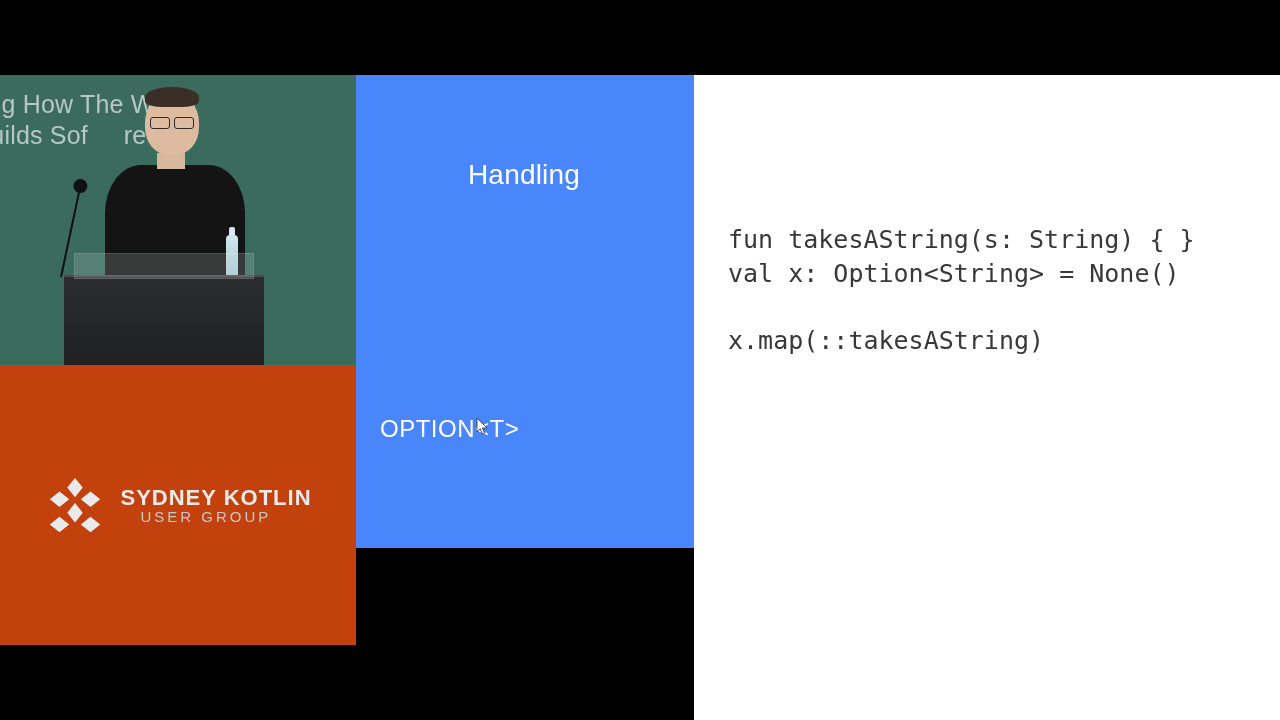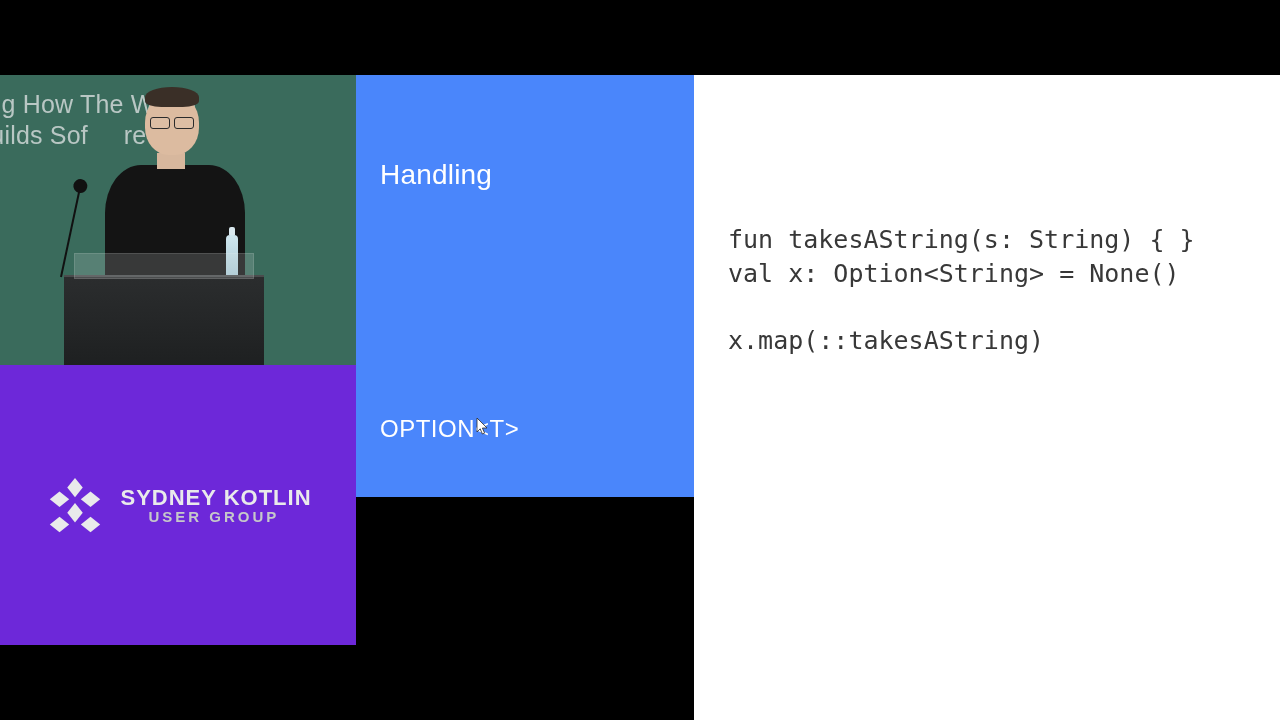--- a/index.html
+++ b/index.html
@@ -117,37 +117,38 @@
   .glasses::before, .glasses::after {
     content: ""; position: absolute; top: 0;
     width: 18px; height: 10px; border: 1.5px solid #2b2b2b; border-radius: 3px;
     background: rgba(255,255,255,0.05);
   }
   .glasses::before { left: 0; }
   .glasses::after { right: 0; }
 
   .logo-pane {
     width: 356px; flex: 1;
-    background: #6d28d9;
+    background: #c2410c;
     display: flex; align-items: center; justify-content: center;
   }
   .logo-wrap { display: flex; align-items: center; gap: 14px; }
   .logo-mark { width: 62px; height: 62px; position: relative; }
   .logo-text { color: #e9eaeb; line-height: 1.05; }
   .logo-text .line1 { font-size: 22px; font-weight: 700; letter-spacing: 1px; }
-  .logo-text .line2 { font-size: 15px; font-weight: 700; letter-spacing: 3px; color: #c6c8ca; margin-left: 28px; }
+  .logo-text .line2 { font-size: 15px; font-weight: 400; letter-spacing: 3px; color: #c6c8ca; margin-left: 20px; }
 
   
   .mid-col {
     position: absolute;
     left: 356px; top: 0;
-    width: 338px; height: 422px;
+    width: 338px; height: 473px;
     background: #4a86fb;
     color: #fff;
     padding: 82px 26px 0 24px;
+    text-align: center;
   }
   .mid-title {
     font-size: 28px;
     font-weight: 400;
     line-height: 1.28;
     letter-spacing: 0.2px;
   }
   .mid-sub {
     position: absolute;
     left: 24px;

